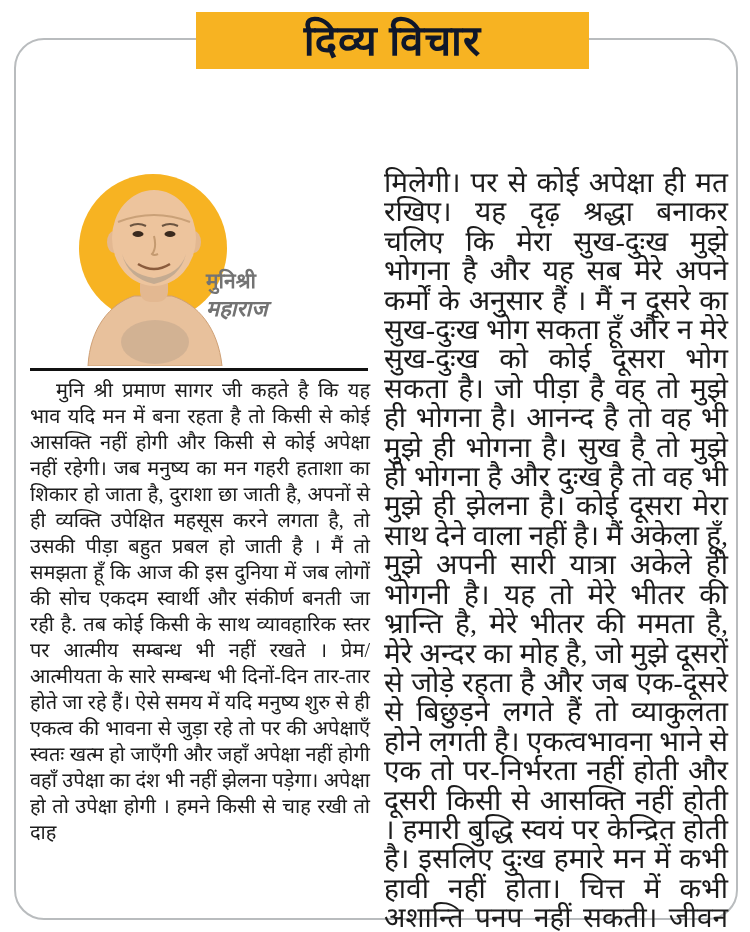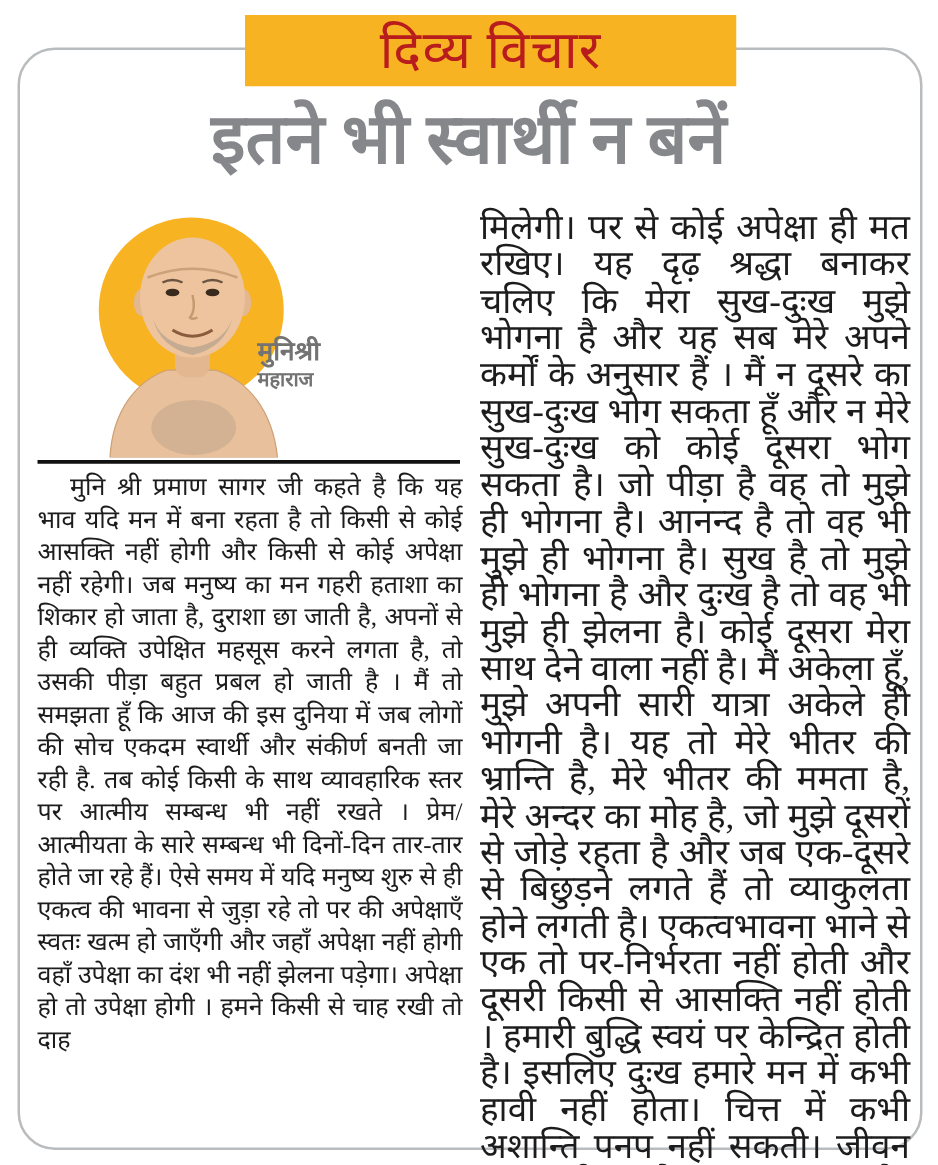--- a/index.html
+++ b/index.html
@@ -34,22 +34,22 @@
     width: 393px;
     height: 57px;
     background: #F7B322;
     display: flex;
     align-items: center;
     justify-content: center;
     z-index: 3;
   }
   .banner-label {
     font-size: 42px;
-    font-weight: normal;
-    color: #b91c1c;
+    font-weight: bold;
+    color: #0f172a;
     letter-spacing: 1px;
     line-height: 1;
   }
   .headline {
     position: absolute;
     left: 0;
     top: 82px;
     width: 750px;
     text-align: center;
     font-size: 56px;
@@ -91,21 +91,21 @@
     position: absolute;
     left: 176px;
     top: 100px;
     width: 164px;
     color: #737373;
     line-height: 1.3;
     background: transparent;
   }
   .caption .cap-line1 { font-size: 21px; font-weight: 600; }
   .caption .cap-line2 { font-size: 24px; font-weight: bold; }
-  .caption .cap-line3 { font-size: 16px; font-weight: 600; }
+  .caption .cap-line3 { font-size: 22px; font-weight: 600; font-style: italic; }
   .rule {
     width: 338px;
     height: 3px;
     background: #111;
     margin: 2px 0 6px 0;
   }
   .body-text {
     font-size: 20px;
     color: #1c1c1c;
     text-align: justify;
@@ -118,21 +118,20 @@
 <body>
 
 <div class="page">
 
   <div class="frame"></div>
 
   <div class="banner">
     <span class="banner-label">दिव्य विचार</span>
   </div>
 
-  <div class="headline">इतने भी स्वार्थी न बनें</div>
 
   <div class="content">
 
     <div class="col-left">
 
       <div class="photo-block">
         <svg class="photo-svg" viewBox="0 0 285 196" xmlns="http://www.w3.org/2000/svg">
 
           <circle cx="105" cy="78" r="74" fill="#F7B322"></circle>
 

